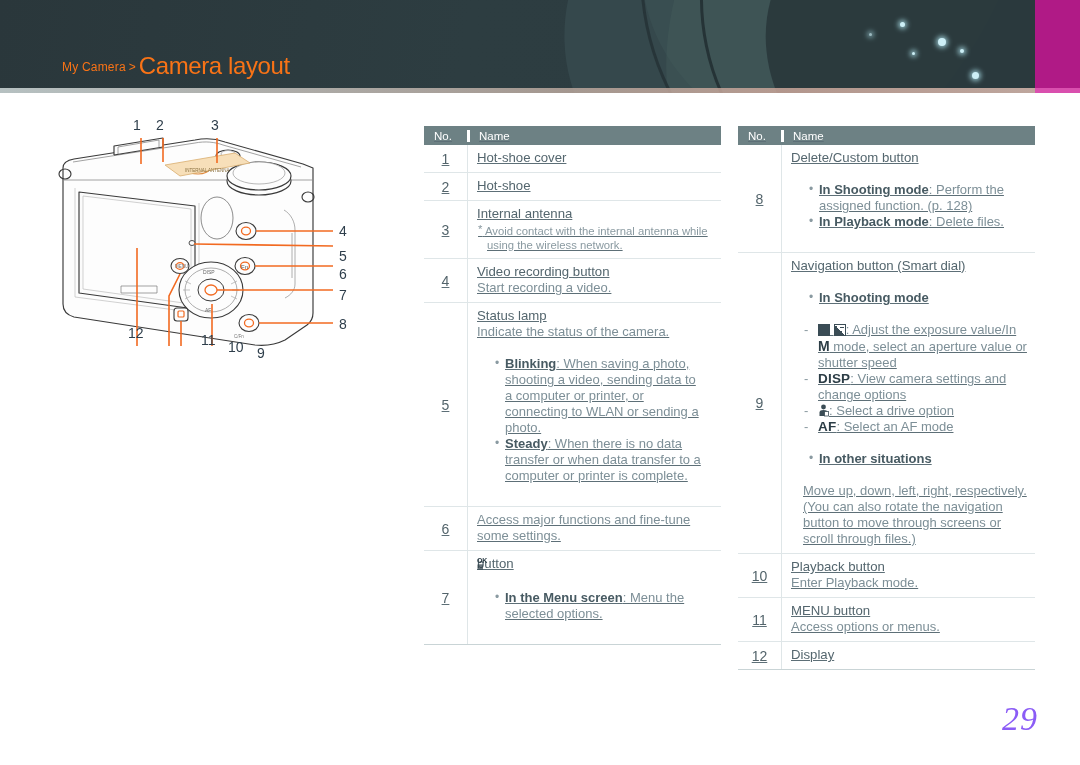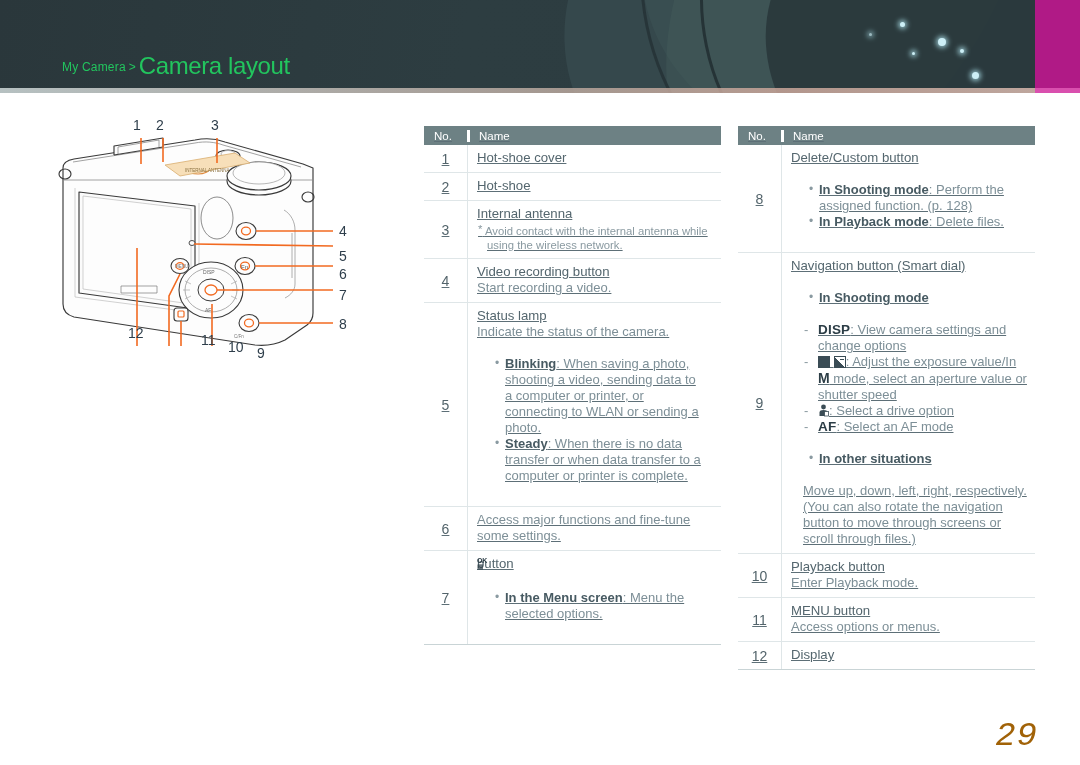--- a/index.html
+++ b/index.html
@@ -19,21 +19,21 @@
   .sw3{left:760px;top:-100px;width:420px;height:330px;background:#283639;opacity:.85;transform:rotate(22deg);}
   .sw4{left:700px;top:-300px;width:300px;height:520px;background:#47605f;opacity:.35;transform:rotate(30deg);}
   .arc{position:absolute;border-radius:50%;border:3px solid #1f2b2e;opacity:.8;}
   .arc1{left:700px;top:-240px;width:470px;height:470px;transform:rotate(10deg);}
   .arc2{left:640px;top:-300px;width:560px;height:540px;border-color:#243134;}
   .dot{position:absolute;border-radius:50%;background:#cdeff6;box-shadow:0 0 5px 2px rgba(180,235,245,.75);}
   .magenta{position:absolute;left:1035px;top:0;width:45px;height:93px;background:#b01a86;}
   .magenta-lo{position:absolute;left:1035px;top:88px;width:45px;height:5px;background:#d94fae;}
   .hdr-underline{position:absolute;left:0;top:88px;width:1035px;height:5px;
      background:linear-gradient(90deg,#cfd9d9 0%,#b9a79d 55%,#caa69a 75%,#d8b9ae 100%);opacity:.85;}
-  .breadcrumb{position:absolute;left:62px;top:52px;color:#22c55e;white-space:nowrap;}
+  .breadcrumb{position:absolute;left:62px;top:52px;color:#f97316;white-space:nowrap;}
   .bc-small{font-size:12px;letter-spacing:.2px;vertical-align:3px;}
   .bc-sep{font-size:12px;vertical-align:3px;padding:0 3px;}
   .bc-title{font-size:24px;letter-spacing:-0.4px;}
 
   
   .figure{position:absolute;left:45px;top:118px;width:345px;height:255px;}
   .figure svg{display:block;}
   .calloutnum{position:absolute;font-size:14px;color:#2e3e4b;}
 
   
@@ -68,22 +68,22 @@
       font-size:7px;line-height:6px;letter-spacing:-0.3px;}
   .gi-ok i.a{top:0}
   .gi-ok i.b{top:6px}
   .gi-ev{width:12px;height:12px;background:#3a4c55;display:inline-block;position:relative;vertical-align:-2px;}
   .gi-exp{width:12px;height:12px;display:inline-block;position:relative;vertical-align:-2px;
      background:linear-gradient(45deg,#3a4c55 50%,#ffffff 50%);border:1px solid #3a4c55;box-sizing:border-box;}
   .gi-exp:after{content:"";position:absolute;right:1px;top:2px;width:4px;height:1px;background:#3a4c55;}
   .gi-drive{width:11px;height:13px;display:inline-block;position:relative;vertical-align:-2px;}
 
   
-  .pageno{position:absolute;right:42px;bottom:10px;font-family:Liberation Mono, monospace;
-    font-style:italic;font-size:34px;color:#a16207;letter-spacing:1px;}
+  .pageno{position:absolute;right:42px;bottom:27px;font-family:Liberation Serif, serif;
+    font-style:italic;font-size:34px;color:#8b5cf6;letter-spacing:1px;}
 </style>
 </head>
 <body>
 
 <div class="header">
   <div class="hdr-dark">
     <div class="hdr-swirl sw1"></div>
     <div class="hdr-swirl sw2"></div>
     <div class="hdr-swirl sw4"></div>
     <div class="hdr-swirl sw3"></div>
@@ -304,22 +304,22 @@
   </div>
 
   <div class="trow">
     <div class="c1">9</div>
     <div class="c2">
       <div class="nm">Navigation button (Smart dial)</div>
       <ul class="bl">
         <li><b>In Shooting mode</b></li>
       </ul>
       <ul class="dash">
+        <li><span class="gi-ev"></span> <span class="gi-exp"></span><span>: Adjust the exposure value/In</span> <span class="kb-m">M</span><span> mode, select an aperture value or shutter speed</span></li>
         <li><span class="kb">DISP</span><span>: View camera settings and change options</span></li>
-        <li><span class="gi-ev"></span> <span class="gi-exp"></span><span>: Adjust the exposure value/In</span> <span class="kb-m">M</span><span> mode, select an aperture value or shutter speed</span></li>
         <li><span class="gi-drive"><svg width="11" height="13" viewBox="0 0 11 13">
                 <circle cx="5.5" cy="3" r="2.4" fill="#3a4c55"></circle>
                 <path d="M1.5 12 L1.5 8.5 C1.5 6.8 3 6 5.5 6 C8 6 9.5 6.8 9.5 8.5 L9.5 12 Z" fill="#3a4c55"></path>
                 <rect x="6.5" y="7.5" width="4" height="4.5" fill="#fff" stroke="#3a4c55" stroke-width=".8"></rect>
               </svg></span><span>: Select a drive option</span></li>
         <li><span class="kb">AF</span><span>: Select an AF mode</span></li>
       </ul>
       <ul class="bl">
         <li><b>In other situations</b></li>
       </ul>

